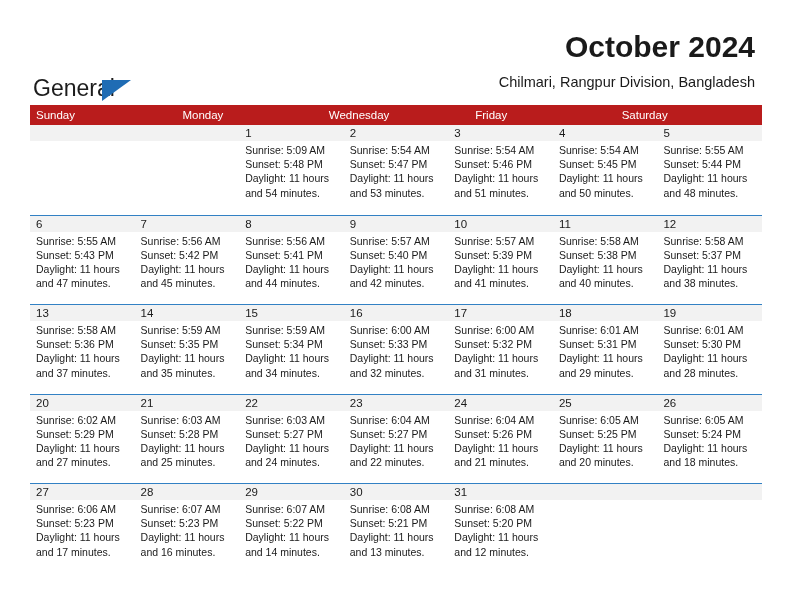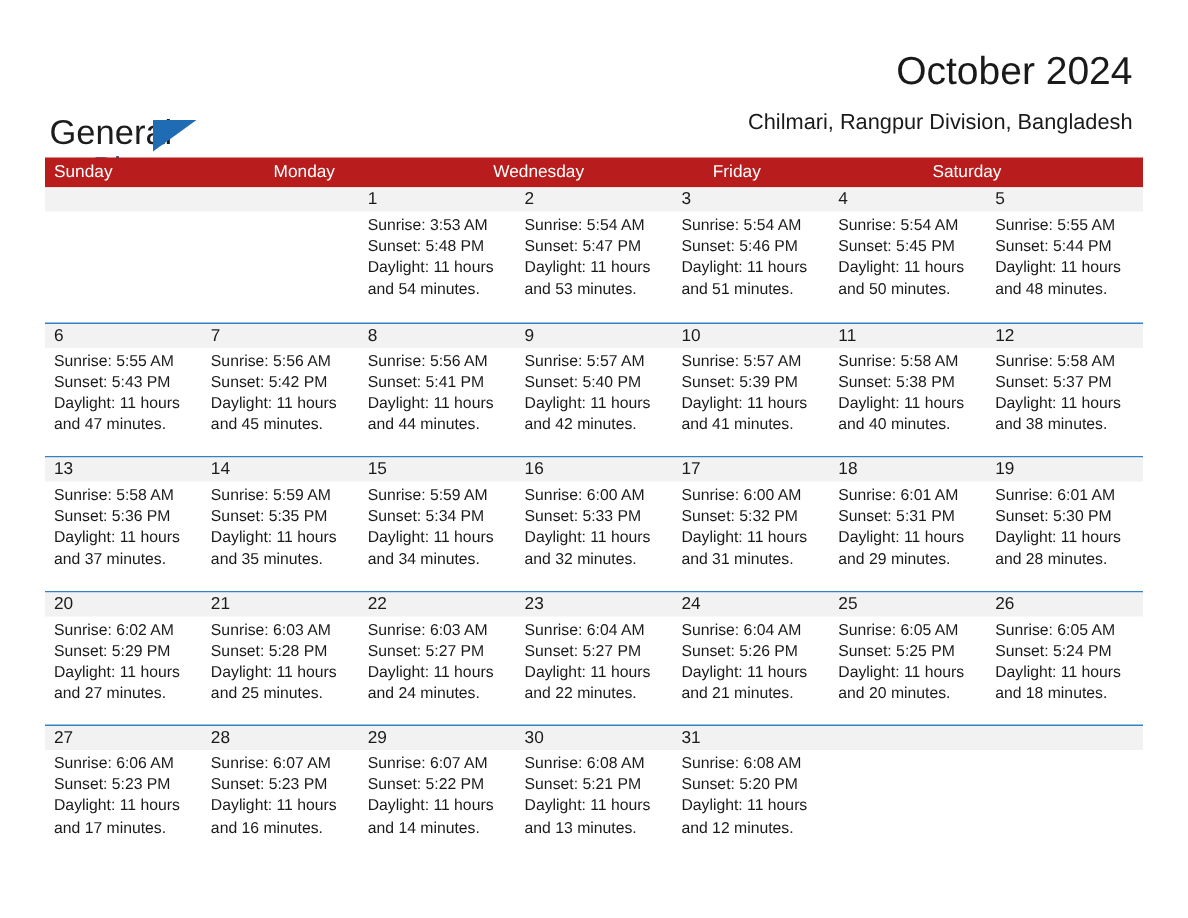--- a/index.html
+++ b/index.html
@@ -62,22 +62,22 @@
     top: 25px;
     font-size: 21px;
     color: #0c4a6e;
     line-height: 26px;
     font-weight: 400;
   }
   .title {
     position: absolute;
     right: 37px;
     top: 32px;
-    font-size: 26px;
-    font-weight: 400;
+    font-size: 30px;
+    font-weight: 700;
     color: #1a1a1a;
     line-height: 30px;
     text-align: right;
     white-space: nowrap;
   }
   .subtitle {
     position: absolute;
     right: 37px;
     top: 74px;
     font-size: 14.5px;
@@ -199,21 +199,21 @@
         <div class="day-info">
           <div></div>
           <div></div>
           <div></div>
           <div></div>
         </div>
       </div>
       <div class="day">
         <div class="day-num">1</div>
         <div class="day-info">
-          <div>Sunrise: 3:53 AM</div>
+          <div>Sunrise: 5:09 AM</div>
           <div>Sunset: 5:48 PM</div>
           <div>Daylight: 11 hours</div>
           <div>and 54 minutes.</div>
         </div>
       </div>
       <div class="day">
         <div class="day-num">2</div>
         <div class="day-info">
           <div>Sunrise: 5:54 AM</div>
           <div>Sunset: 5:47 PM</div>

